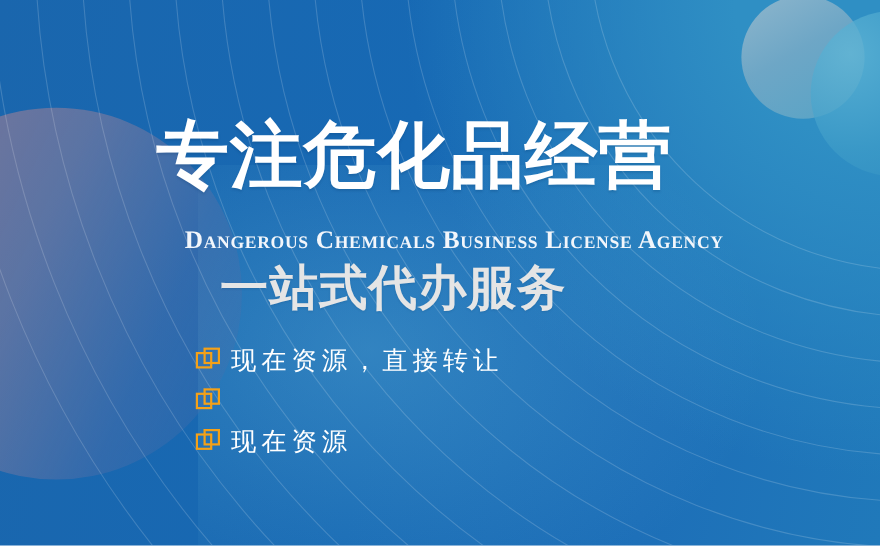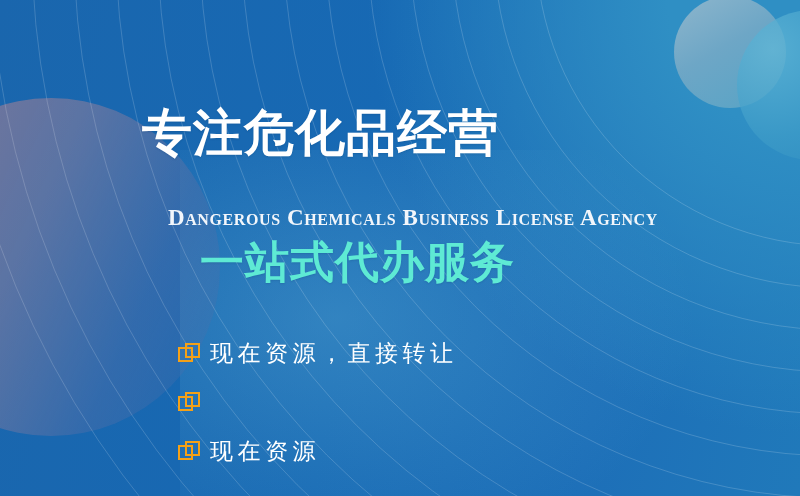--- a/index.html
+++ b/index.html
@@ -85,21 +85,21 @@
     left: 142px;
     top: 0;
     width: 560px;
     height: 100%;
   }
 
   .headline {
     position: absolute;
     left: 0;
     top: 108px;
-    font-size: 50px;
+    font-size: 66px;
     line-height: 1;
     font-weight: 700;
     color: #ffffff;
     letter-spacing: 1px;
     white-space: nowrap;
     text-shadow: 0 1px 2px rgba(8,48,92,0.18);
   }
 
   .subhead-en {
     position: absolute;
@@ -115,37 +115,36 @@
     white-space: nowrap;
   }
 
   .headline-2 {
     position: absolute;
     left: 58px;
     top: 240px;
     font-size: 44px;
     line-height: 1;
     font-weight: 700;
-    color: #5eead4;
+    color: #e5e5e5;
     letter-spacing: 1px;
     white-space: nowrap;
     text-shadow: 0 1px 2px rgba(8,48,92,0.16);
   }
 
   .bullets {
     position: absolute;
     left: 36px;
     top: 316px;
   }
 
   .bullet-row {
     display: flex;
-    align-items: flex-end;
+    align-items: flex-start;
     height: 37px;
-    margin-top: 12px;
   }
 
   .bullet-icon {
     flex: 0 0 auto;
     width: 22px;
     height: 22px;
     position: relative;
     margin-right: 10px;
   }
   .bullet-icon i {

